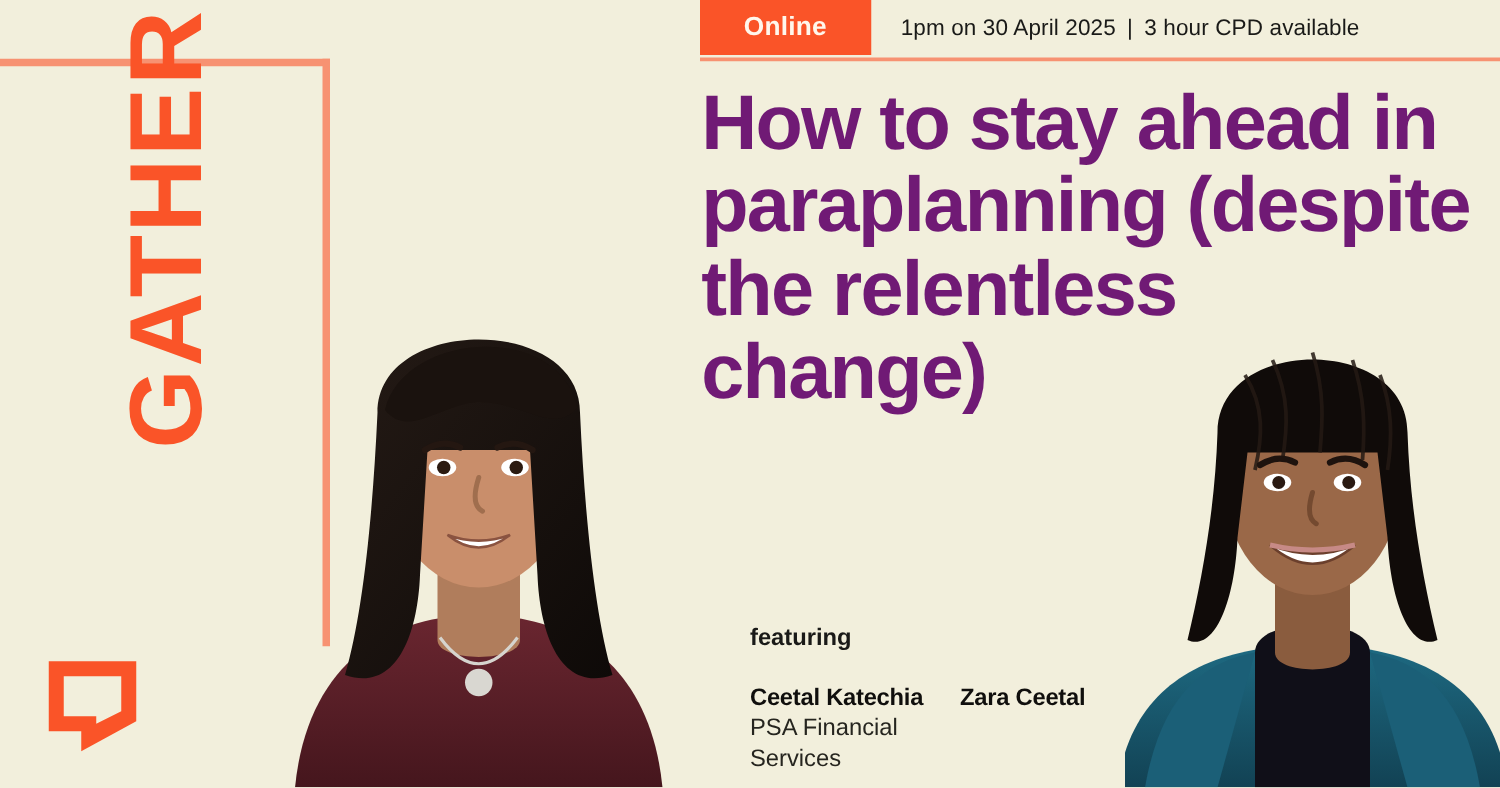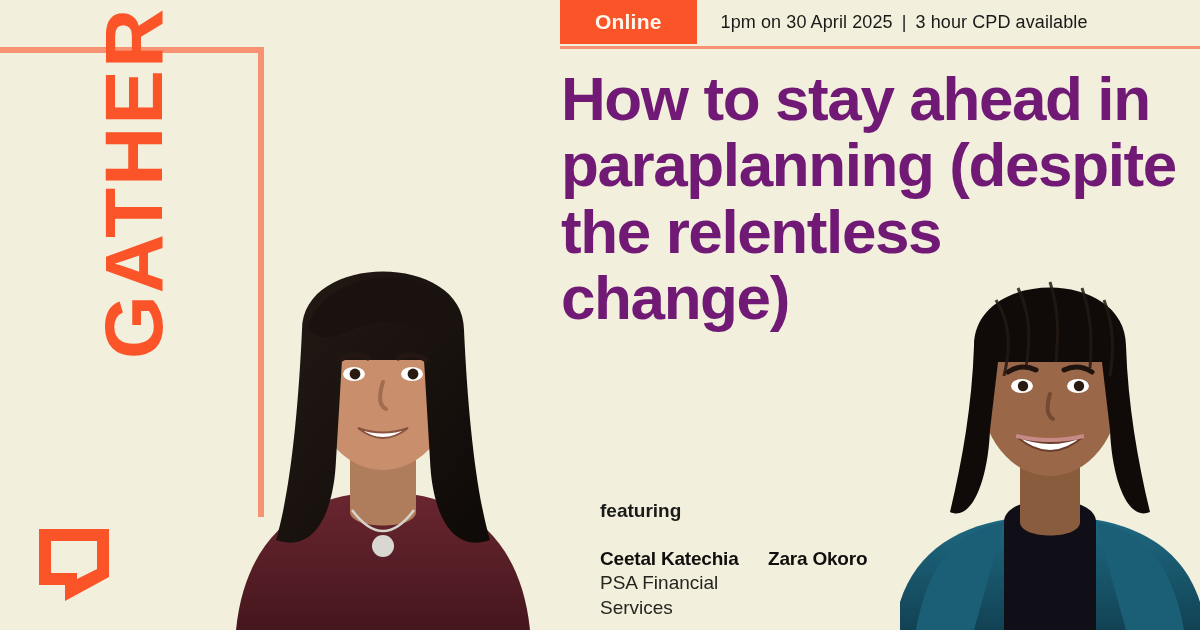--- a/index.html
+++ b/index.html
@@ -237,17 +237,17 @@
 
   <h1 class="headline">How to stay ahead in paraplanning (despite the relentless change)</h1>
 
   <div class="featuring-label">featuring</div>
   <div class="speakers">
     <div class="speaker">
       <div class="speaker-name">Ceetal Katechia</div>
       <div class="speaker-org">PSA Financial Services</div>
     </div>
     <div class="speaker">
-      <div class="speaker-name">Zara Okoro</div>
+      <div class="speaker-name">Zara Ceetal</div>
     </div>
   </div>
 
 </div>
 
 </body></html>

